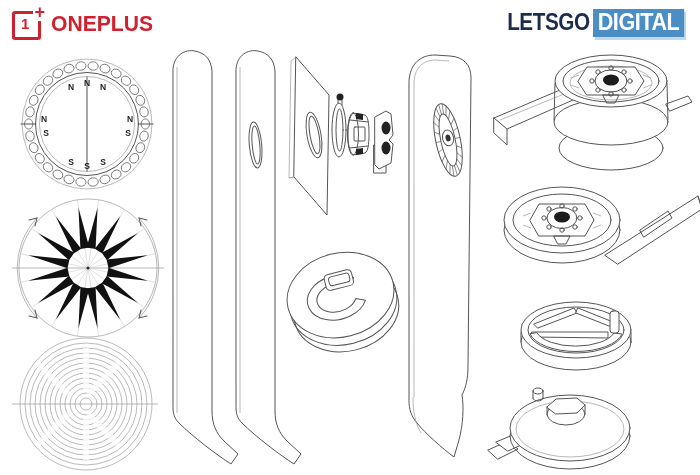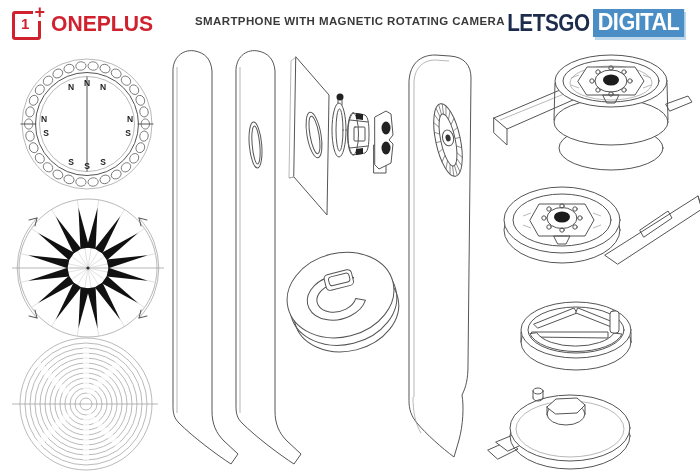--- a/index.html
+++ b/index.html
@@ -9,21 +9,21 @@
   
   .op-logo{position:absolute;left:12px;top:9px;display:flex;align-items:center;height:30px;}
   .op-box{position:relative;width:23px;height:23px;border:3px solid #d0212e;border-radius:3px;margin-top:3px;}
   .op-digit{position:absolute;left:6px;top:2px;font-size:15px;font-weight:700;color:#d0212e;line-height:1;}
   .op-plus{position:absolute;right:-8px;top:-11px;font-size:18px;font-weight:700;color:#d0212e;line-height:1;background:#fff;padding:0 1px;}
   .op-word{margin-left:10px;font-size:22px;font-weight:700;color:#d0212e;letter-spacing:0px;transform:scaleX(.96);transform-origin:left;}
 
   .title{position:absolute;left:170px;width:360px;top:15px;text-align:center;
          font-size:11.5px;font-weight:700;color:#3a3a3a;letter-spacing:.4px;}
 
-  .lgd-logo{position:absolute;right:10px;top:9px;display:flex;align-items:center;height:28px;}
+  .lgd-logo{position:absolute;right:10px;top:9px;display:flex;height:28px;}
   .lgd-1{font-size:23px;font-weight:700;color:#1d2b4d;letter-spacing:-.5px;transform:scaleX(.9);transform-origin:right;}
   .lgd-2{font-size:23px;font-weight:700;color:#ffffff;background:#4a8ec5;padding:0 5px 1px 5px;margin-left:4px;
          box-shadow:2px 3px 0 rgba(74,142,197,.35);letter-spacing:-.5px;transform:scaleX(.94);transform-origin:left;}
 
   
   svg{position:absolute;display:block;}
   .ln{fill:none;stroke:#555;stroke-width:1;stroke-linejoin:round;stroke-linecap:round;}
   .lt{fill:none;stroke:#999;stroke-width:.7;}
   .fw{fill:#fff;stroke:#555;stroke-width:1;stroke-linejoin:round;stroke-linecap:round;}
   .seg{fill:#fff;stroke:#666;stroke-width:.8;}
@@ -37,21 +37,20 @@
 <div class="canvas">
 
   <div class="op-logo">
     <div class="op-box">
       <span class="op-digit">1</span>
       <span class="op-plus">+</span>
     </div>
     <span class="op-word">ONEPLUS</span>
   </div>
 
-  <div class="title">SMARTPHONE WITH MAGNETIC ROTATING CAMERA</div>
 
   <div class="lgd-logo">
     <span class="lgd-1">LETSGO</span>
     <span class="lgd-2">DIGITAL</span>
   </div>
 
   <svg id="fig-magnet" style="left:8px;top:52px;" width="158" height="146" viewBox="0 0 158 146">
     <circle class="lt" cx="79" cy="72" r="65"></circle>
     <g id="ring-segments">
         <ellipse cx="137.3" cy="72.0" rx="5.1" ry="4.2" class="seg" transform="rotate(90 137.3 72.0)"></ellipse>

